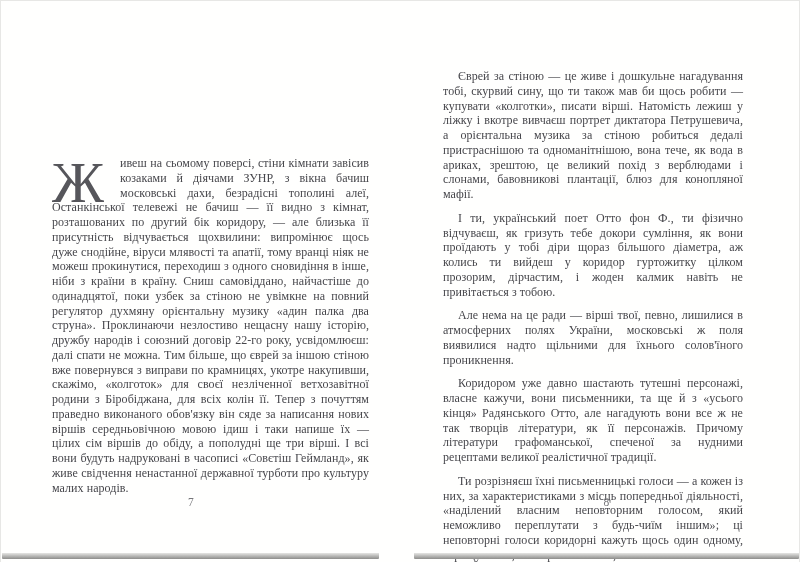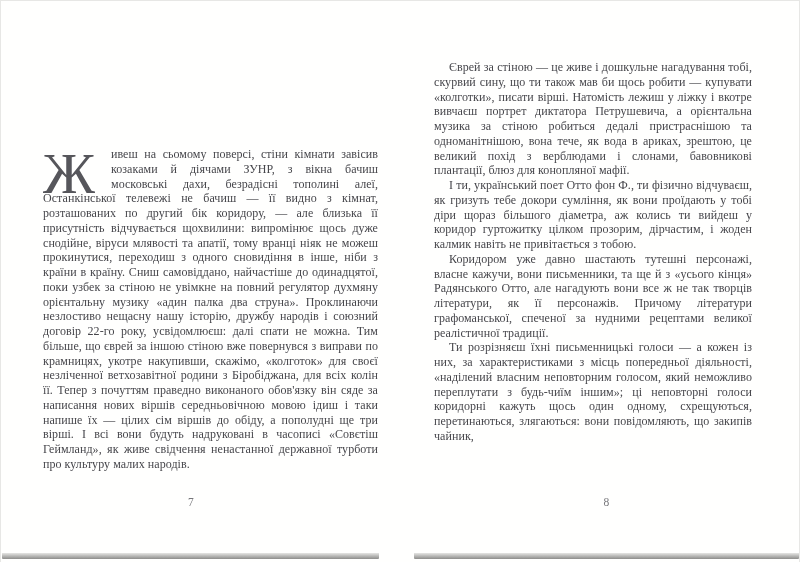--- a/index.html
+++ b/index.html
@@ -31,21 +31,21 @@
     left: 42px;
     top: 146px;
     width: 335px;
   }
   .right-col {
     left: 433px;
     top: 59px;
     width: 318px;
   }
   .textcol p {
-    margin: 0;
+    margin: 9px;
     padding: 0;
   }
   .right-col p {
     text-indent: 15px;
   }
   .dropcap {
     float: left;
     width: 61px;
     height: 42px;
     margin: 2px 7px 0 0;
@@ -82,20 +82,21 @@
 
   <div class="textcol left-col">
     <p><span class="dropcap">Ж</span><span>ивеш на сьомому поверсі, стіни кімнати завісив козаками й діячами ЗУНР, з вікна бачиш московські дахи, безрадісні тополині алеї, Останкінської телевежі не бачиш — її видно з кімнат, розташованих по другий бік коридору, — але близька її присутність відчувається щохвилини: випромінює щось дуже снодійне, віруси млявості та апатії, тому вранці ніяк не можеш прокинутися, переходиш з одного сновидіння в інше, ніби з країни в країну. Сниш самовіддано, найчастіше до одинадцятої, поки узбек за стіною не увімкне на повний регулятор духмяну орієнтальну музику «адин палка два струна». Проклинаючи незлостиво нещасну нашу історію, дружбу народів і союзний договір 22-го року, усвідомлюєш: далі спати не можна. Тим більше, що єврей за іншою стіною вже повернувся з виправи по крамницях, укотре накупивши, скажімо, «колготок» для своєї незліченної ветхозавітної родини з Біробіджана, для всіх колін її. Тепер з почуттям праведно виконаного обов'язку він сяде за написання нових віршів середньовічною мовою ідиш і таки напише їх — цілих сім віршів до обіду, а пополудні ще три вірші. І всі вони будуть надруковані в часописі «Совєтіш Геймланд», як живе свідчення ненастанної державної турботи про культуру малих народів.</span></p>
   </div>
 
   <div class="pagenum pagenum-left">7</div>
 
   <div class="textcol right-col">
     <p>Єврей за стіною — це живе і дошкульне нагадування тобі, скурвий сину, що ти також мав би щось робити — купувати «колготки», писати вірші. Натомість лежиш у ліжку і вкотре вивчаєш портрет диктатора Петрушевича, а орієнтальна музика за стіною робиться дедалі пристраснішою та одноманітнішою, вона тече, як вода в ариках, зрештою, це великий похід з верблюдами і слонами, бавовникові плантації, блюз для конопляної мафії.</p>
     <p>І ти, український поет Отто фон Ф., ти фізично відчуваєш, як гризуть тебе докори сумління, як вони проїдають у тобі діри щораз більшого діаметра, аж колись ти вийдеш у коридор гуртожитку цілком прозорим, дірчастим, і жоден калмик навіть не привітається з тобою.</p>
+    <p>Але нема на це ради — вірші твої, певно, лишилися в атмосферних полях України, московські ж поля виявилися надто щільними для їхнього солов'їного проникнення.</p>
     <p>Коридором уже давно шастають тутешні персонажі, власне кажучи, вони письменники, та ще й з «усього кінця» Радянського Отто, але нагадують вони все ж не так творців літератури, як її персонажів. Причому літератури графоманської, спеченої за нудними рецептами великої реалістичної традиції.</p>
     <p>Ти розрізняєш їхні письменницькі голоси — а кожен із них, за характеристиками з місць попередньої діяльності, «наділений власним неповторним голосом, який неможливо переплутати з будь-чиїм іншим»; ці неповторні голоси коридорні кажуть щось один одному, схрещуються, перетинаються, злягаються: вони повідомляють, що закипів чайник,</p>
   </div>
 
   <div class="pagenum pagenum-right">8</div>
 
   <div class="page-edge page-edge-left"></div>
   <div class="page-edge page-edge-right"></div>
 
 </div>

